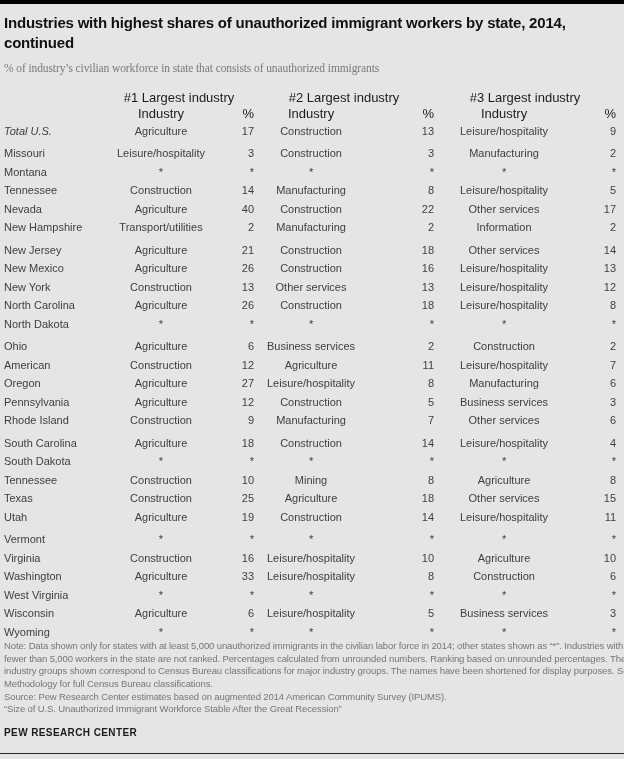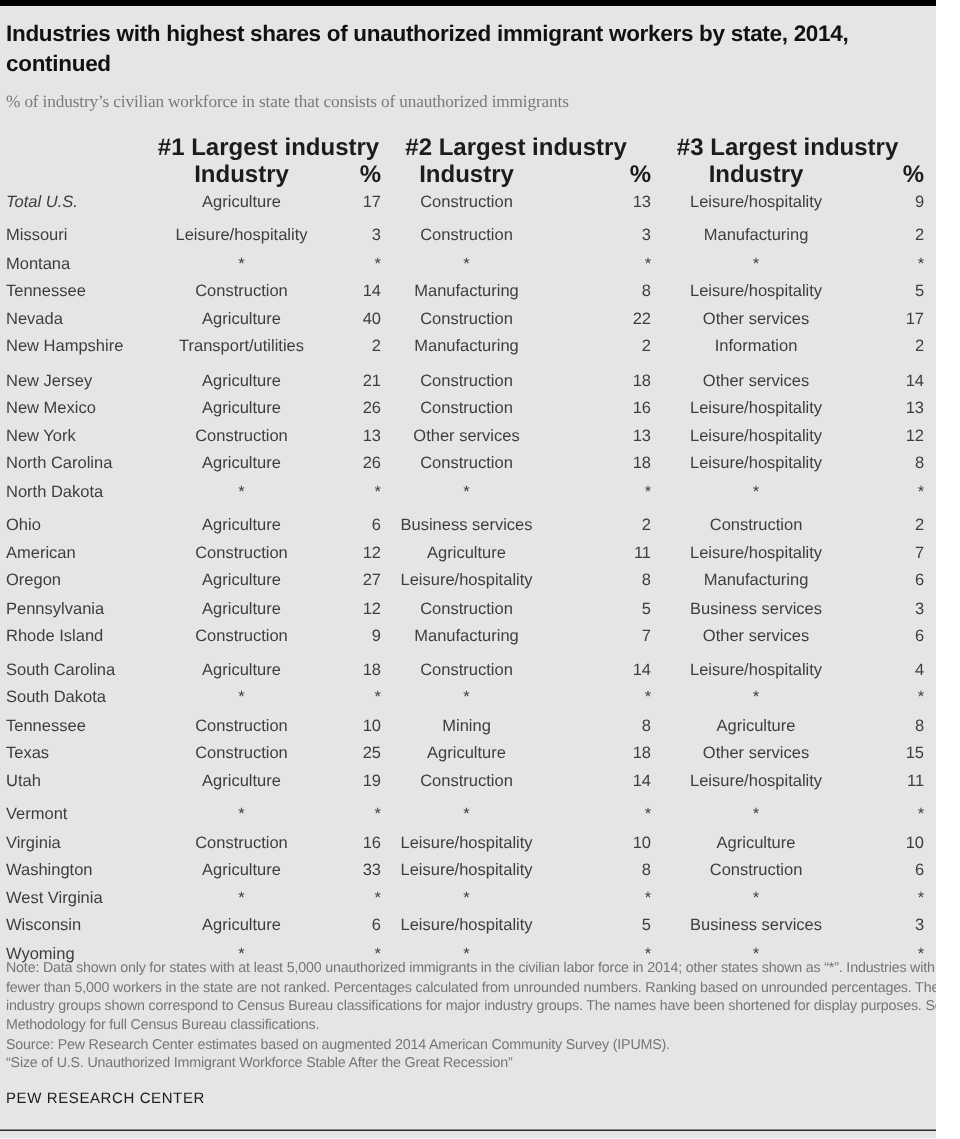--- a/index.html
+++ b/index.html
@@ -16,36 +16,36 @@
   .title span{display:block;}
   .subtitle{
     margin-top:9px;font-family:"Liberation Serif",serif;
     font-size:11.5px;color:#7a7a7a;letter-spacing:-0.1px;
   }
   table.data{
     border-collapse:collapse;table-layout:fixed;width:612px;margin-top:16px;
     font-size:11px;color:#3e3e3e;
   }
   table.data th,table.data td{padding:0;vertical-align:middle;white-space:nowrap;overflow:visible;}
-  thead th{font-weight:bold;color:#1c1c1c;font-size:16px;height:16px;}
+  thead th{font-weight:normal;color:#1c1c1c;font-size:13px;height:16px;}
   th.ghead{text-align:center;}
   th.shead-ind{text-align:center;}
   th.shead-pct{text-align:right;padding-right:2px;}
   tbody td{height:18.5px;}
   td.state{text-align:left;}
   td.state.italic{font-style:italic;}
   td.ind{text-align:center;}
   td.pct{text-align:right;padding-right:2px;}
   tr.spacer td{height:4px;}
   .footer{position:absolute;top:640px;left:4px;width:634px;}
   .note,.source,.quote{
     font-size:9.5px;color:#767676;line-height:1.33;letter-spacing:-0.12px;
   }
   .brand{
-    margin-top:11px;font-size:10px;font-weight:normal;color:#1c1c1c;letter-spacing:0.4px;
+    margin-top:11px;font-size:10px;font-weight:bold;color:#1c1c1c;letter-spacing:0.4px;
   }
   .bottom-rule{position:absolute;top:753px;left:0;width:640px;height:1px;background:#2a2a2a;}
 </style>
 </head>
 <body>
 
 <div class="page">
   <div class="topbar"></div>
 
   <div class="content">

